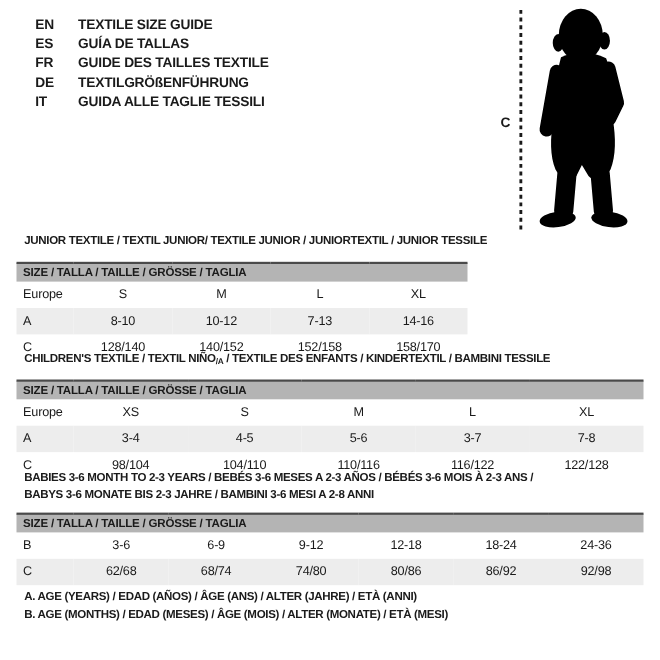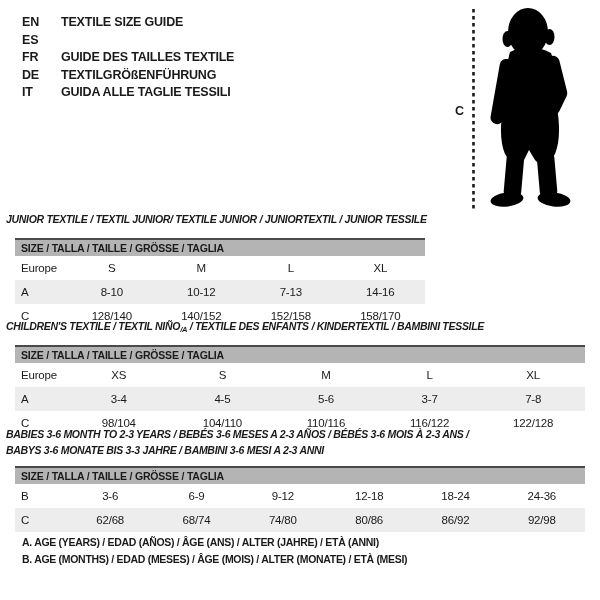--- a/index.html
+++ b/index.html
@@ -8,32 +8,32 @@
     width: 600px; height: 600px;
     background: #ffffff;
     font-family: "Liberation Sans", "DejaVu Sans", sans-serif;
     color: #1a1a1a;
     overflow: hidden;
   }
 
   
   .langs { position: absolute; left: 22px; top: 14px; }
   .lang-row { display: flex; line-height: 17.5px; font-weight: bold;
-              font-size: 12.5px; letter-spacing: -0.2px; }
+              font-size: 12.5px; letter-spacing: -0.2px; margin-left: 10px; }
   .lang-code { width: 39px; }
 
   
   .figure { position: absolute; left: 444px; top: 2px; width: 152px; height: 212px; }
   .figure svg { display: block; width: 152px; height: 212px; }
   .c-label { position: absolute; left: 11px; top: 102px;
              font-size: 12.5px; font-weight: bold; }
 
   
-  .section-title { position: absolute; left: 6px; font-weight: bold;
-                   font-size: 10.5px; letter-spacing: -0.3px; white-space: nowrap; font-style: italic; }
+  .section-title { position: absolute; left: 22px; font-weight: bold;
+                   font-size: 10.5px; letter-spacing: -0.3px; white-space: nowrap; }
   .sub { font-size: 7.5px; position: relative; top: 2px; }
   .two-line { line-height: 16px; }
 
   
   .size-table { position: absolute; left: 15px; border-collapse: collapse;
                 table-layout: fixed; }
   .size-table.narrow { width: 410px; }
   .size-table.wide   { width: 570px; }
   .size-table col.label-col { width: 52px; }
   .size-table thead th {
@@ -61,20 +61,21 @@
 
 <div class="canvas">
 
   <div class="langs">
     <div class="lang-row">
       <span class="lang-code">EN</span>
       <span class="lang-title">TEXTILE SIZE GUIDE</span>
     </div>
     <div class="lang-row">
       <span class="lang-code">ES</span>
+      <span class="lang-title">GUÍA DE TALLAS</span>
     </div>
     <div class="lang-row">
       <span class="lang-code">FR</span>
       <span class="lang-title">GUIDE DES TAILLES TEXTILE</span>
     </div>
     <div class="lang-row">
       <span class="lang-code">DE</span>
       <span class="lang-title">TEXTILGRÖßENFÜHRUNG</span>
     </div>
     <div class="lang-row">
@@ -181,21 +182,21 @@
           <td>104/110</td>
           <td>110/116</td>
           <td>116/122</td>
           <td>122/128</td>
         </tr>
       </tbody>
   </table>
 
   <div class="section-title two-line" style="top:426px">
     <div>BABIES 3-6 MONTH TO 2-3 YEARS / BEBÉS 3-6 MESES A 2-3 AÑOS / BÉBÉS 3-6 MOIS À 2-3 ANS /</div>
-    <div>BABYS 3-6 MONATE BIS 3-3 JAHRE / BAMBINI 3-6 MESI A 2-3 ANNI</div>
+    <div>BABYS 3-6 MONATE BIS 2-3 JAHRE / BAMBINI 3-6 MESI A 2-8 ANNI</div>
   </div>
   <table class="size-table wide" style="top:466px">
     <colgroup>
         <col class="label-col">
         <col>
         <col>
         <col>
         <col>
         <col>
         <col>

